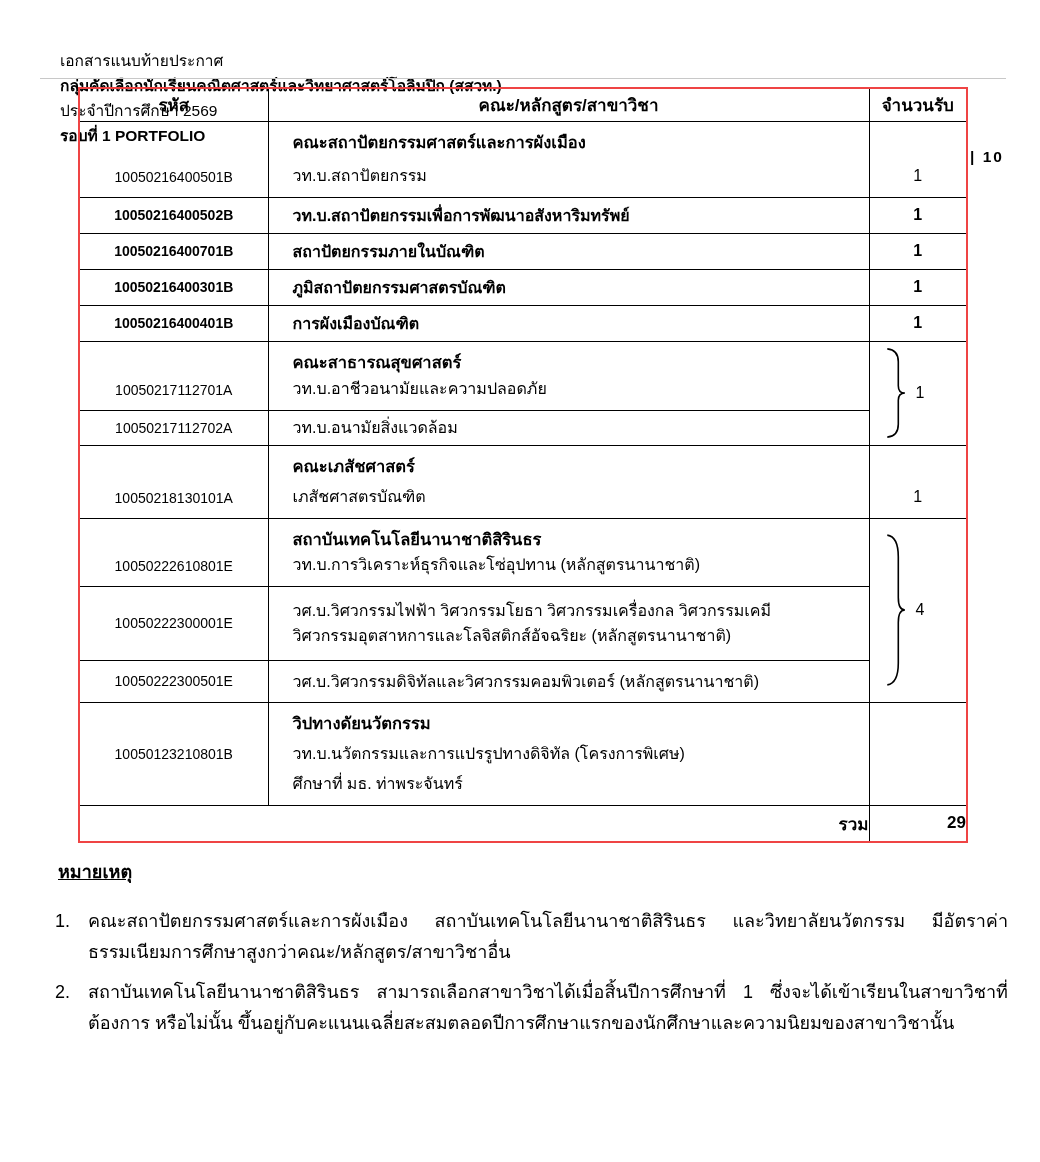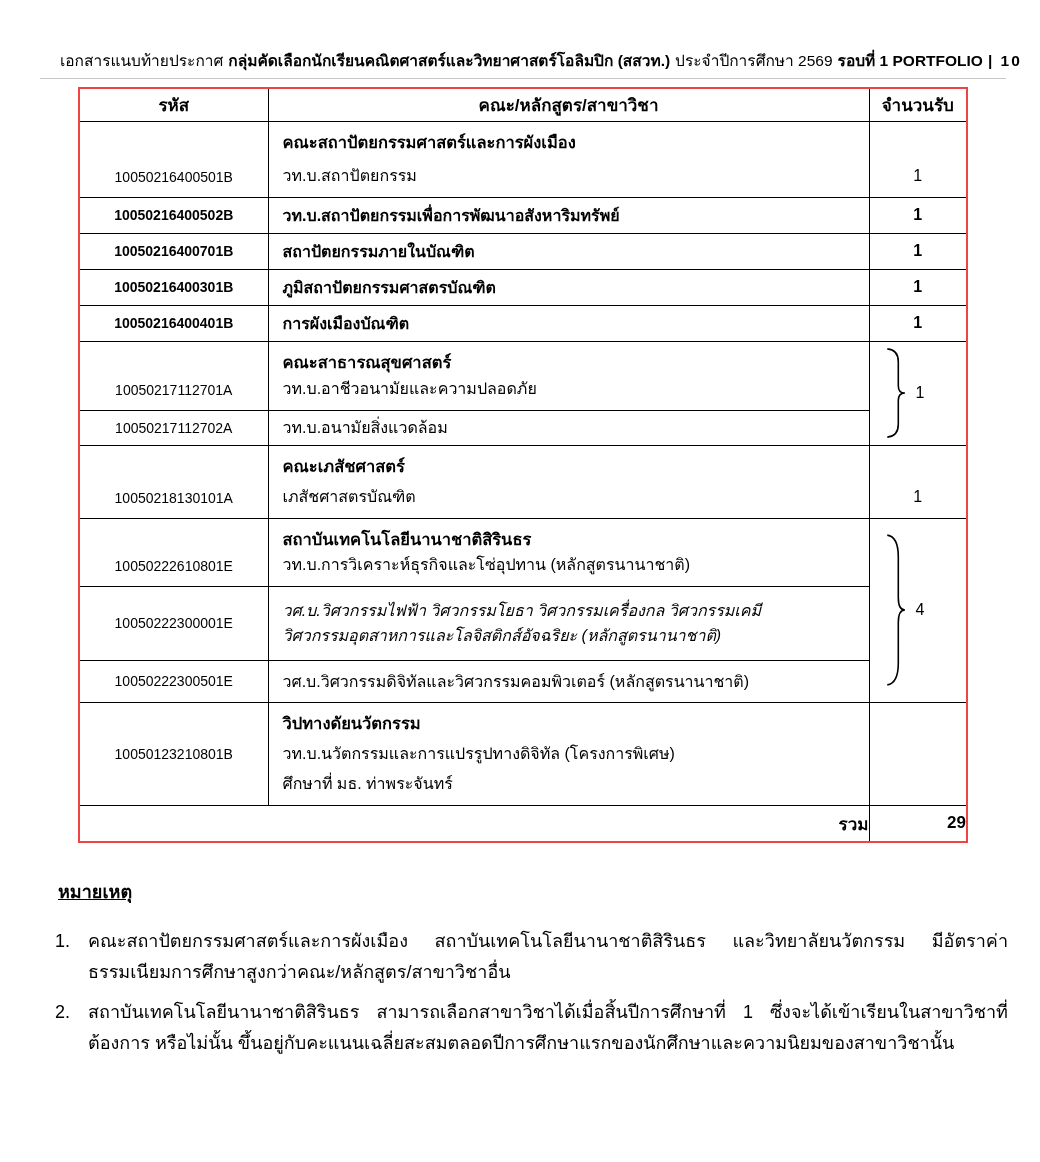--- a/index.html
+++ b/index.html
@@ -8,20 +8,21 @@
     width:1040px; height:1162px; position:relative; overflow:hidden;
     font-family:"Liberation Sans", sans-serif; color:#000;
   }
   .page { position:absolute; inset:0; background:#fff; }
 
   
   .doc-header {
     position:absolute; top:48px; left:60px; right:36px;
     display:flex; align-items:baseline; white-space:nowrap;
     font-size:15.5px;
+    flex-direction:column;
   }
   .doc-header .seg { margin-right:5px; }
   .doc-header .b { font-weight:bold; }
   .doc-header .page-no { margin-left:auto; font-weight:bold; letter-spacing:2px; }
   .header-rule {
     position:absolute; top:78px; left:40px; width:966px; height:1px;
     background:#c8c8c8;
   }
 
   
@@ -29,55 +30,55 @@
     position:absolute; top:87px; left:78px; width:888px;
     border-collapse:collapse; table-layout:fixed;
     border:2px solid #ef4444;
   }
   col.c-code { width:189px; }
   col.c-prog { width:601px; }
   col.c-num  { width:98px;  }
   td, th { border:1px solid #000; overflow:hidden; }
   th { font-size:17px; font-weight:bold; text-align:center; height:33px; }
   td.code { text-align:center; font-size:14px; }
-  td.prog { padding-left:14px; font-size:16px; white-space:nowrap; }
+  td.prog { padding-left:24px; font-size:16px; white-space:nowrap; }
   td.num  { text-align:center; font-size:16px; }
   .grp { font-weight:bold; font-size:16.5px; white-space:nowrap; }
 
   tr.h76  td { height:76px; }
   tr.h36  td { height:36px;font-weight:bold; }
   tr.h35  td { height:35px; }
   tr.h69  td { height:69px; }
   tr.h73  td { height:73px; }
   tr.h67  td { height:67px; }
   tr.h71  td { height:71px; }
   tr.h42  td { height:42px; }
   tr.h103 td { height:103px; }
   tr.h37  td { height:37px; }
 
   td.va-b { vertical-align:bottom; padding-bottom:12px; }
   td.va-m { vertical-align:middle; }
   .stack { display:flex; flex-direction:column; justify-content:space-between;
            height:100%; padding:7px 0 9px 0; }
   .stack2c { display:flex; flex-direction:column; justify-content:center;
-           height:100%; padding:11px 0 12px 0;font-style:italic; }
+           height:100%; padding:11px 0 12px 0; }
 
   td.brace-cell { vertical-align:middle; padding:0; }
   .brace-wrap { display:flex; align-items:center; justify-content:flex-start;
                 padding-left:14px; height:100%; }
   .brace-wrap svg { display:block; }
   .brace-wrap .val { margin-left:10px; font-size:16px; }
 
   tr.total td { font-weight:bold; font-size:17px; text-align:right; }
 
   
   .notes { position:absolute; top:857px; left:55px; width:953px; }
   .notes-heading {
     font-size:18px; font-weight:bold; text-decoration:underline;
-    margin-left:3px; margin-bottom:20px;margin-top:20px;
+    margin-left:3px; margin-bottom:20px;
   }
   .note-item { display:flex; margin-bottom:9px; font-size:18px; line-height:31px; }
   .note-item .n { width:33px; flex:none; }
   .note-item .t { flex:1; text-align:justify; }
 </style>
 </head>
 <body>
 
 <div class="page">
 

